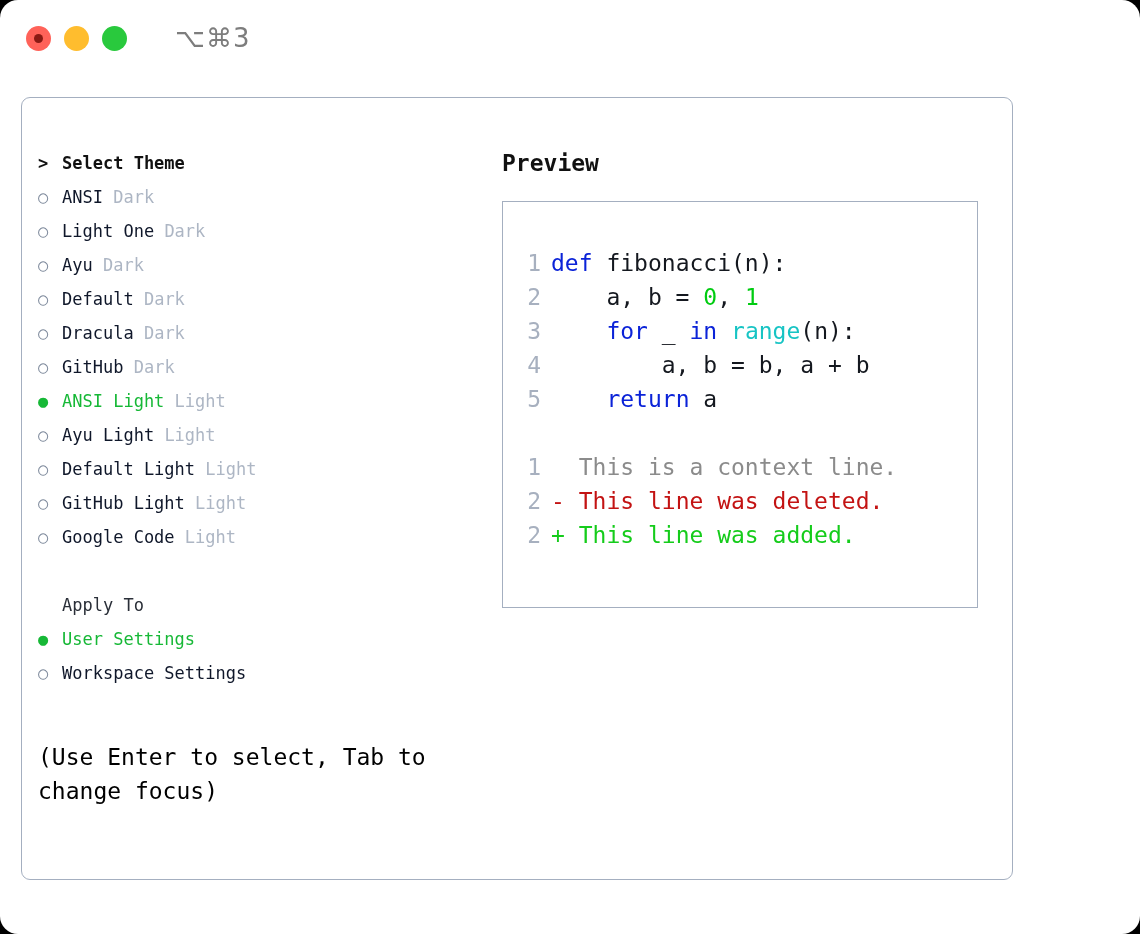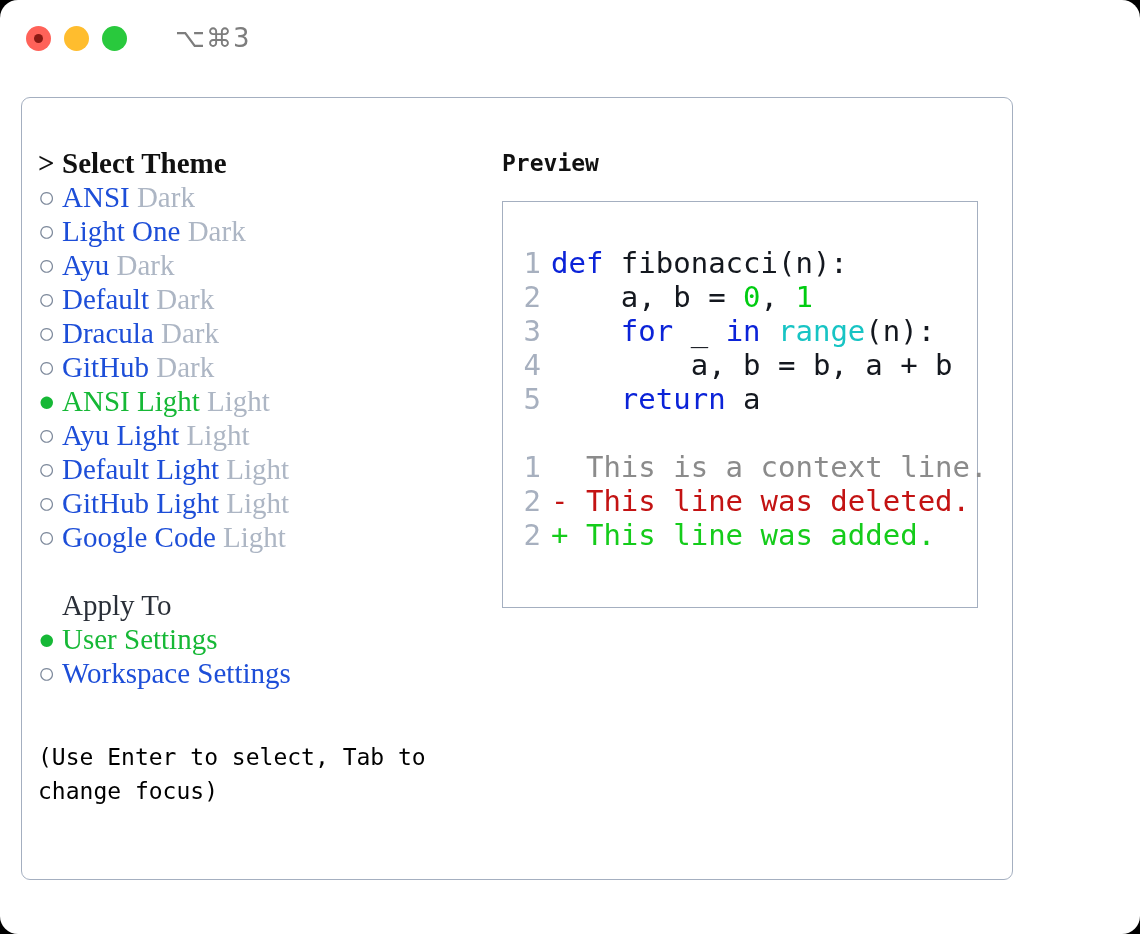--- a/index.html
+++ b/index.html
@@ -88,40 +88,39 @@
   .left-col {
     position: absolute;
     left: 16px;
     top: 48px;
     width: 440px;
   }
 
   .row {
     height: 34px;
     line-height: 34px;
-    font-size: 29px;
+    font-size: 17px;
     white-space: pre;
     display: block;
-    font-family: Liberation Serif, serif;
   }
 
   .header-row {
     font-weight: bold;
     color: #111111;
   }
   .header-row .caret { color: #111111; }
 
   .bullet {
     display: inline-block;
     width: 24px;
     color: #7e8a9c;
   }
   .bullet.filled { color: #16b836; }
 
-  .theme-name { color: #1d4ed8; }
+  .theme-name { color: #0f172a; }
   .theme-name.selected { color: #16b836; }
   .theme-kind { color: #adb6c4; }
 
   .spacer-sm { height: 34px; }
 
   .apply-header {
     color: #2a2f38;
     padding-left: 24px;
   }
 
@@ -152,21 +151,21 @@
     width: 476px;
     height: 407px;
     border: 1.6px solid #a4afc0;
     box-sizing: border-box;
     position: relative;
   }
   .code {
     position: absolute;
     left: 12px;
     top: 44px;
-    font-size: 29px;
+    font-size: 23px;
     line-height: 34px;
   }
   .cline { white-space: pre; height: 34px; }
   .ln {
     display: inline-block;
     width: 26px;
     text-align: right;
     color: #a7b0bf;
     margin-right: 10px;
   }

